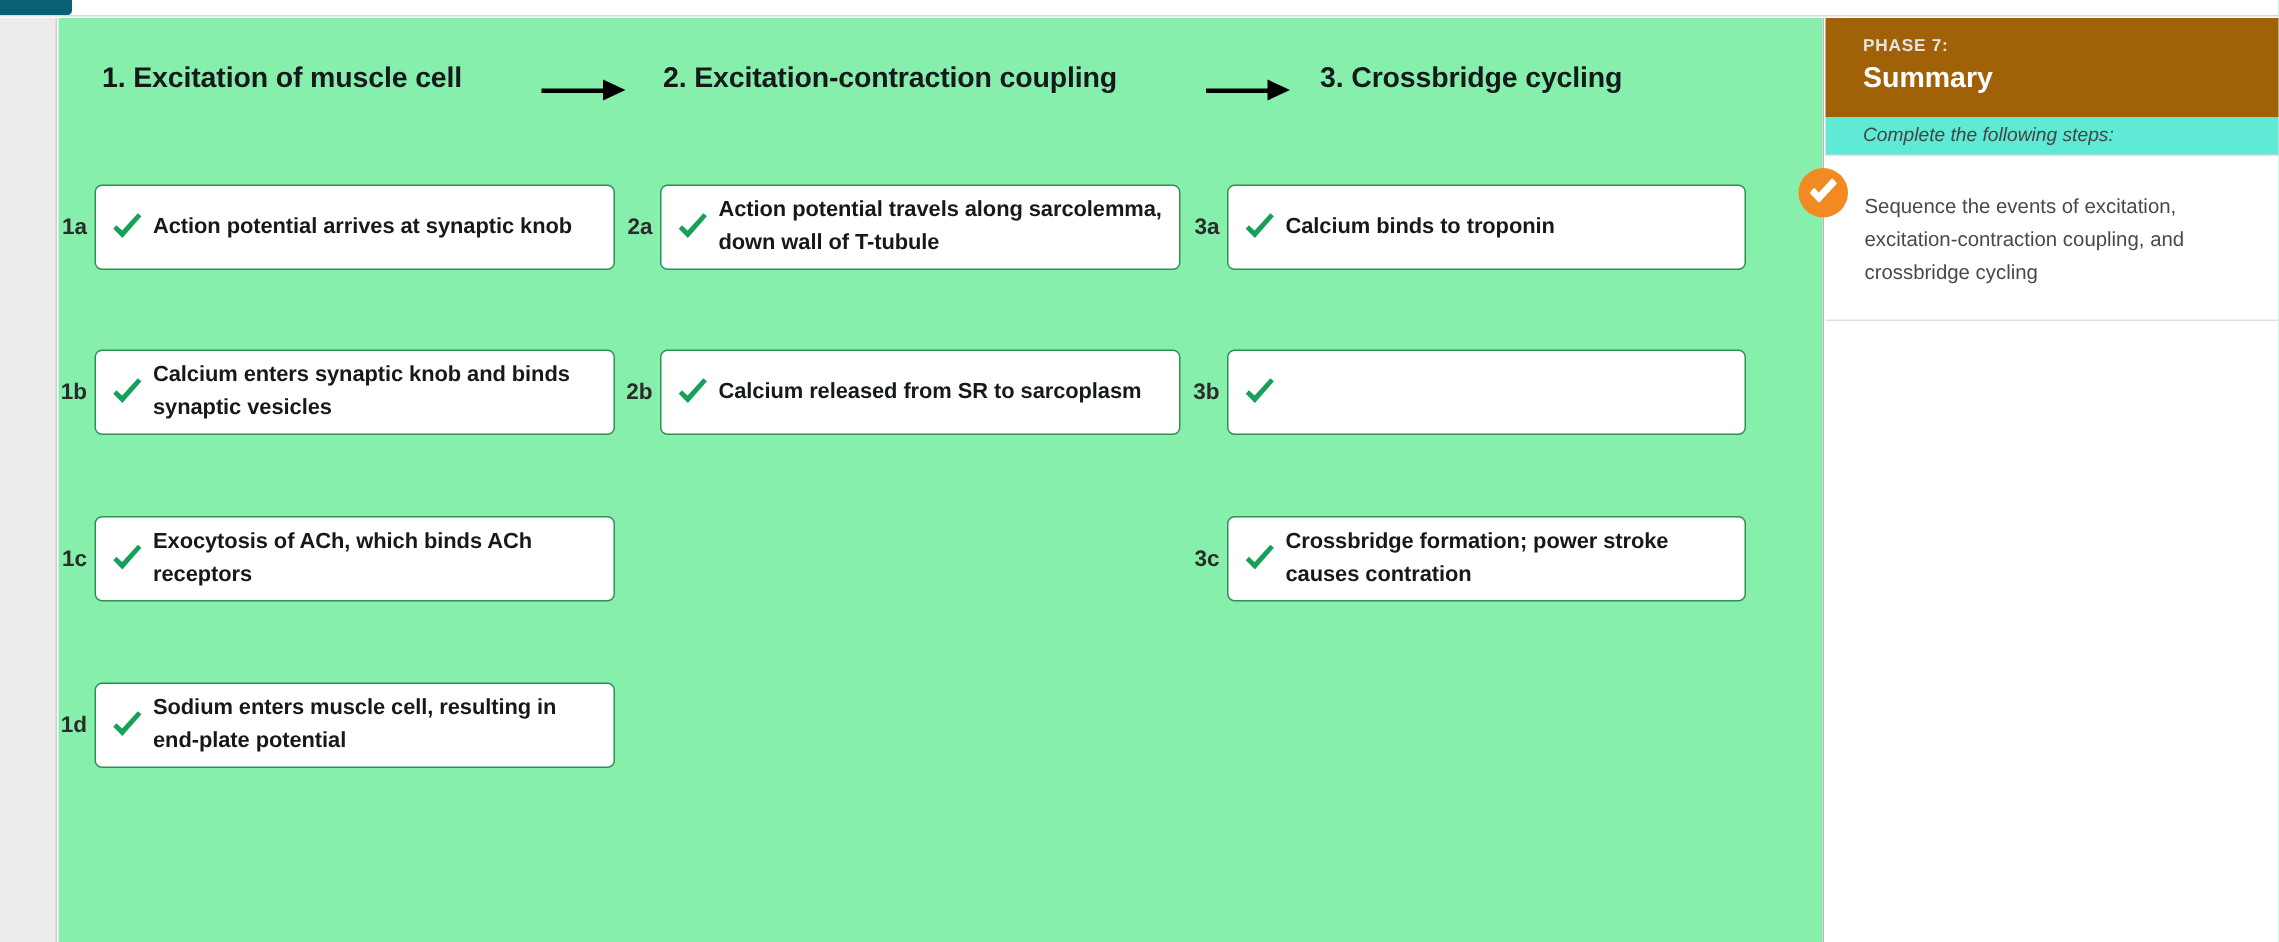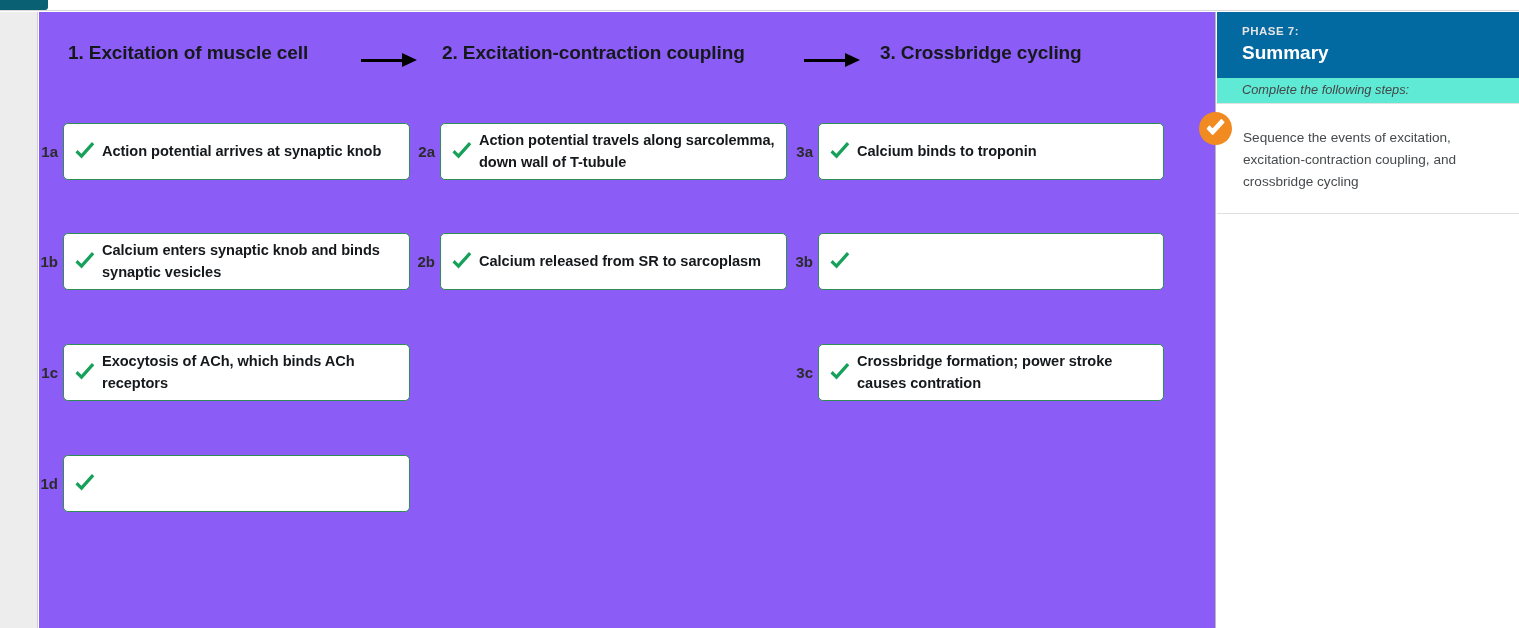--- a/index.html
+++ b/index.html
@@ -55,21 +55,21 @@
     box-sizing: border-box;
   }
 
   
   .canvas {
     position: absolute;
     left: 39px;
     top: 12px;
     width: 1176px;
     height: 616px;
-    background: #8b5cf6;
+    background: #86efac;
     overflow: hidden;
   }
 
   
   .heading-row {
     position: absolute;
     left: 0;
     top: 0;
     width: 1176px;
     height: 90px;
@@ -202,21 +202,21 @@
     border-left: 1px solid #b9b9b9;
     box-sizing: border-box;
   }
 
   .panel-header {
     position: absolute;
     left: 1px;
     top: 0;
     width: 303px;
     height: 66px;
-    background: #0369a1;
+    background: #a16207;
     box-sizing: border-box;
     padding: 11px 0 0 25px;
   }
   .panel-phase {
     font-size: 11.5px;
     font-weight: bold;
     letter-spacing: 0.5px;
     color: #e4e4e4;
     line-height: 1.5;
   }
@@ -340,20 +340,21 @@
             <div class="step-text">Exocytosis of ACh, which binds ACh receptors</div>
           </div>
         </div>
 
         <div class="step r4">
           <div class="step-label">1d</div>
           <div class="step-box">
             <svg class="check-icon" viewBox="0 0 24 22">
               <path d="M2.5 11.5 L8.6 17.6 L21.3 3.2 L18.9 1.1 L8.4 12.7 L4.6 9.1 Z" fill="#16a05a"></path>
             </svg>
+            <div class="step-text">Sodium enters muscle cell, resulting in end-plate potential</div>
           </div>
         </div>
       </div>
 
       <div class="column c2">
 
         <div class="step r1">
           <div class="step-label">2a</div>
           <div class="step-box">
             <svg class="check-icon" viewBox="0 0 24 22">

